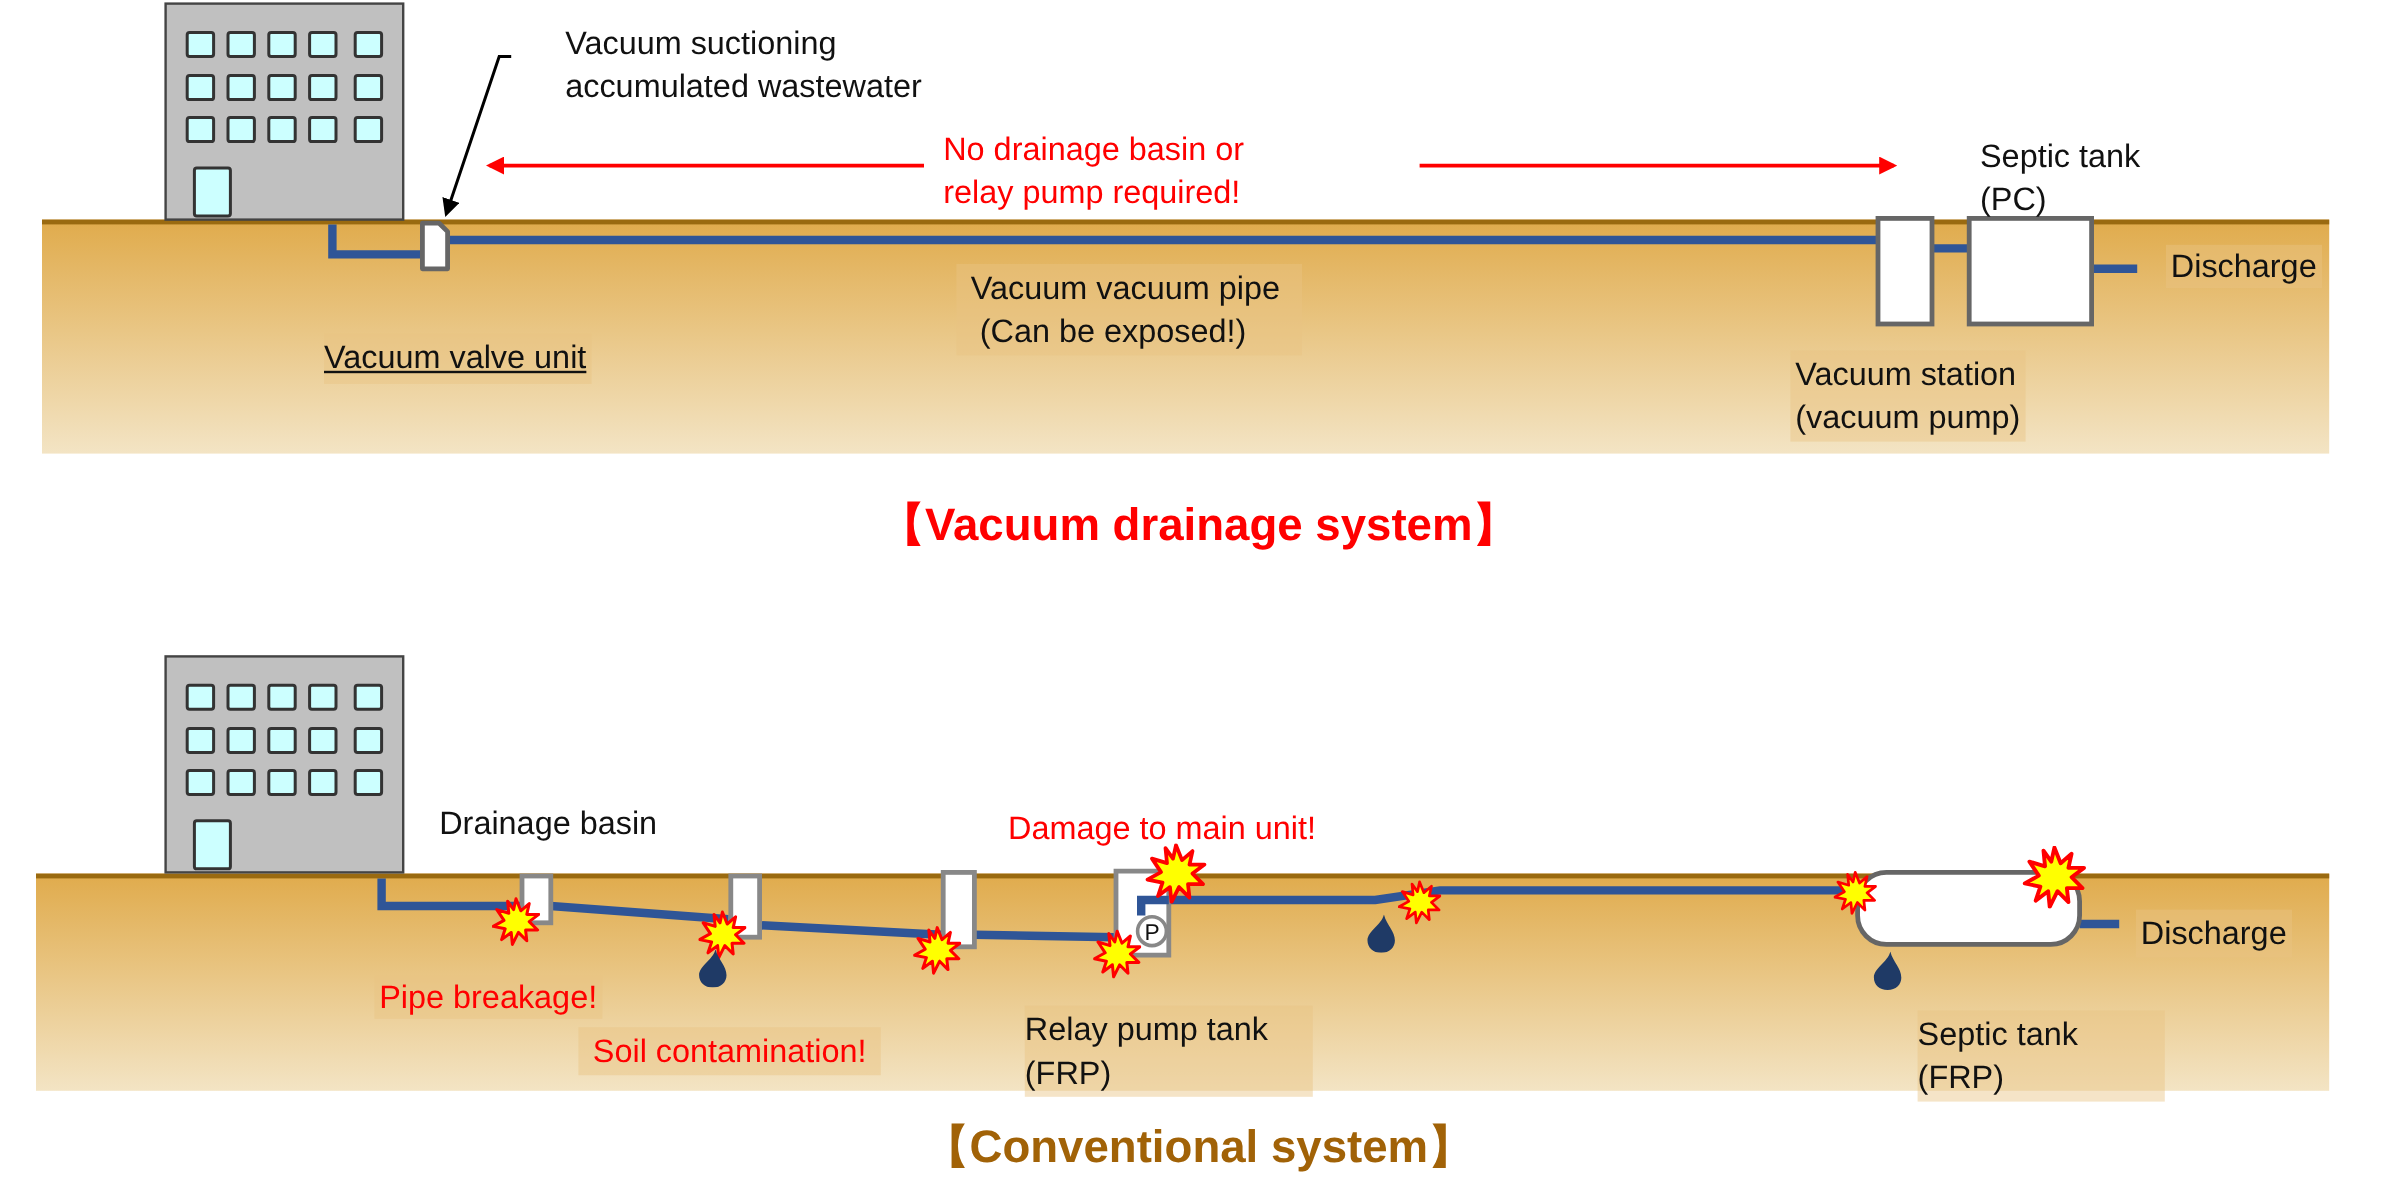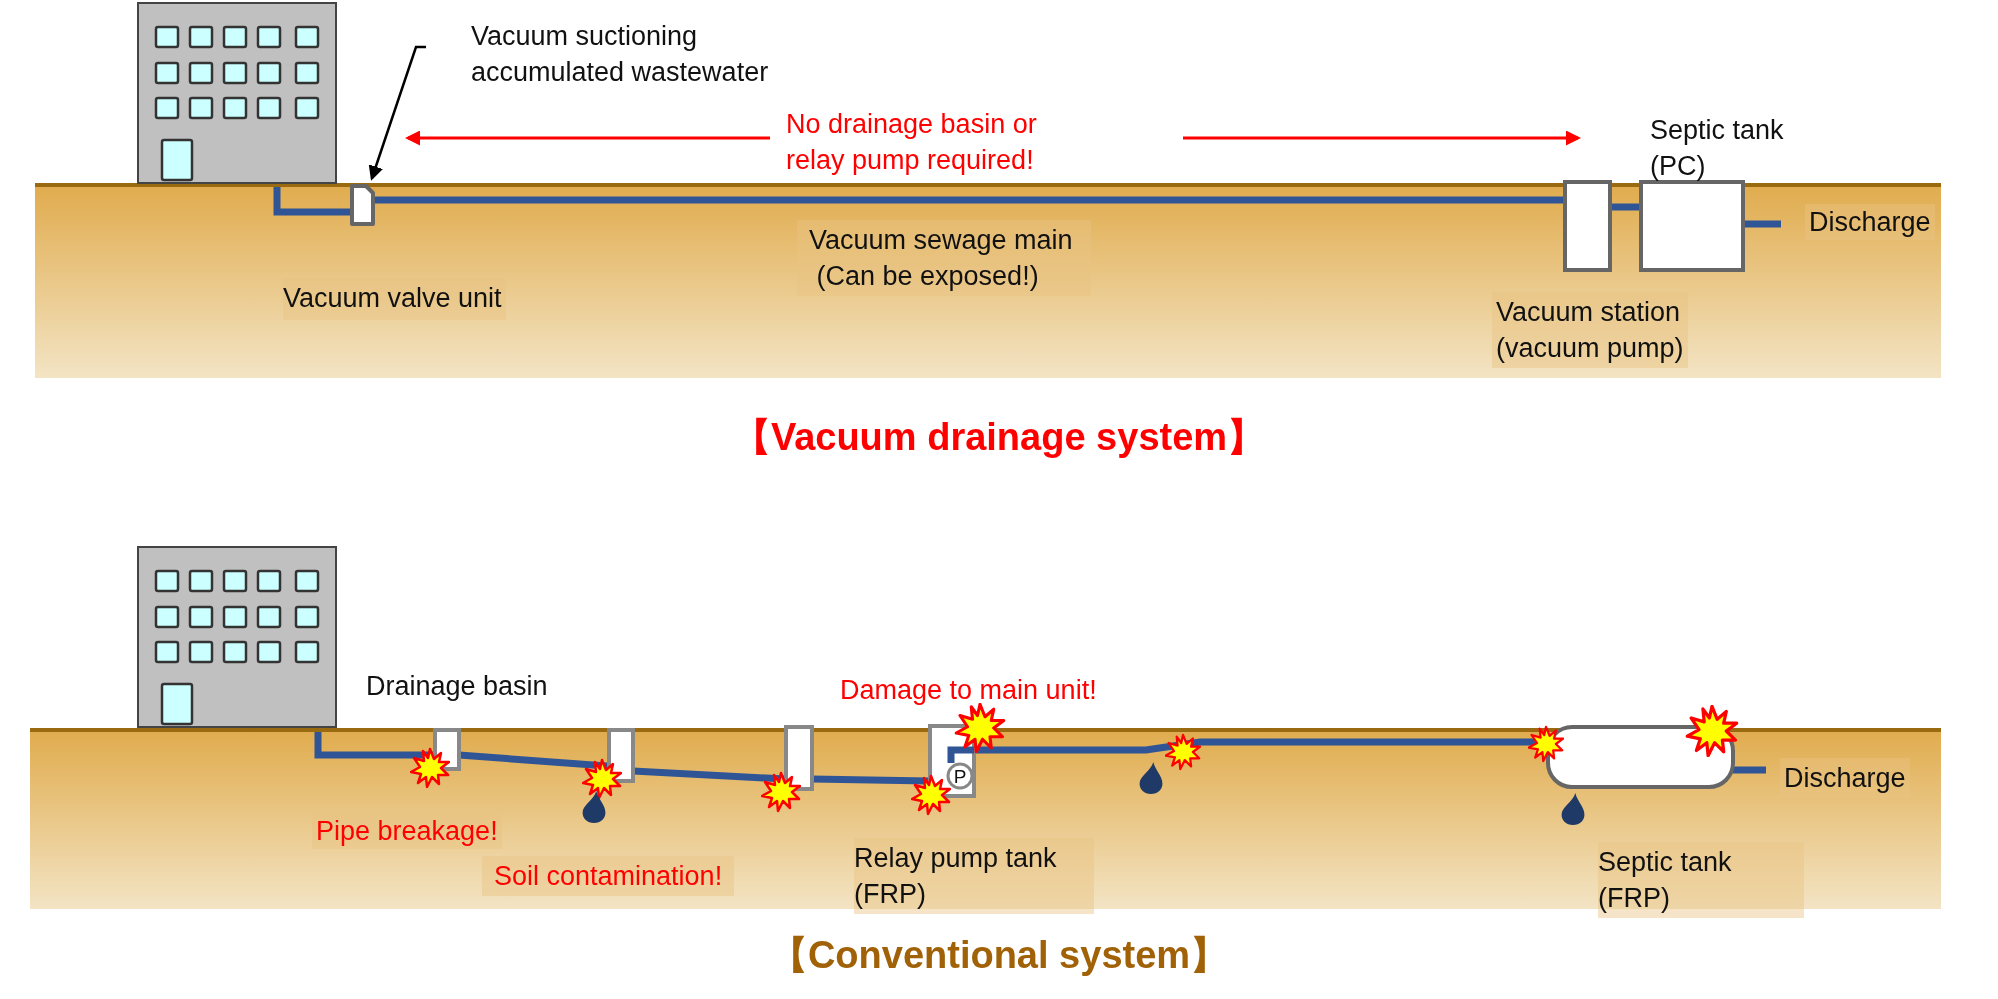--- a/index.html
+++ b/index.html
@@ -117,23 +117,23 @@
   </g>
 </svg>
 
 <div class="lbl" style="left:455px; top:18px;margin-left:16px;">Vacuum suctioning
 accumulated wastewater</div>
 <div class="lbl red center" style="left:786px; top:106px; width:380px;">No drainage basin or
 relay pump required!</div>
 <div class="lbl center" style="left:1650px; top:112px; width:210px;">Septic tank
 (PC)</div>
 <div class="lbl bg" style="left:1805px; top:204px; padding:0 4px;">Discharge</div>
-<div class="lbl bg" style="left:797px; top:220px; padding:2px 18px 2px 12px;">Vacuum sewage main
+<div class="lbl bg" style="left:797px; top:220px; padding:2px 18px 2px 12px;">Vacuum vacuum pipe
  (Can be exposed!)</div>
-<div class="lbl bg" style="left:283px; top:278px; padding:2px 4px 4px 0;">Vacuum valve unit</div>
+<div class="lbl bg" style="left:270px; top:278px; padding:2px 4px 4px 0;text-decoration:underline;">Vacuum valve unit</div>
 <div class="lbl bg" style="left:1492px; top:292px; padding:2px 4px;">Vacuum station
 (vacuum pump)</div>
 <div class="title" style="top:412px; color:#ff0000;">【Vacuum drainage system】</div>
 
 <div class="lbl" style="left:366px; top:668px;">Drainage basin</div>
 <div class="lbl red" style="left:840px; top:672px;">Damage to main unit!</div>
 <div class="lbl red bg" style="left:312px; top:802px; padding:0 4px;margin-top:11px;">Pipe breakage!</div>
 <div class="lbl red bg" style="left:482px; top:856px; padding:2px 12px;">Soil contamination!</div>
 <div class="lbl center bg" style="left:854px; top:838px; width:240px; padding:2px 0;">Relay pump tank
 (FRP)</div>

